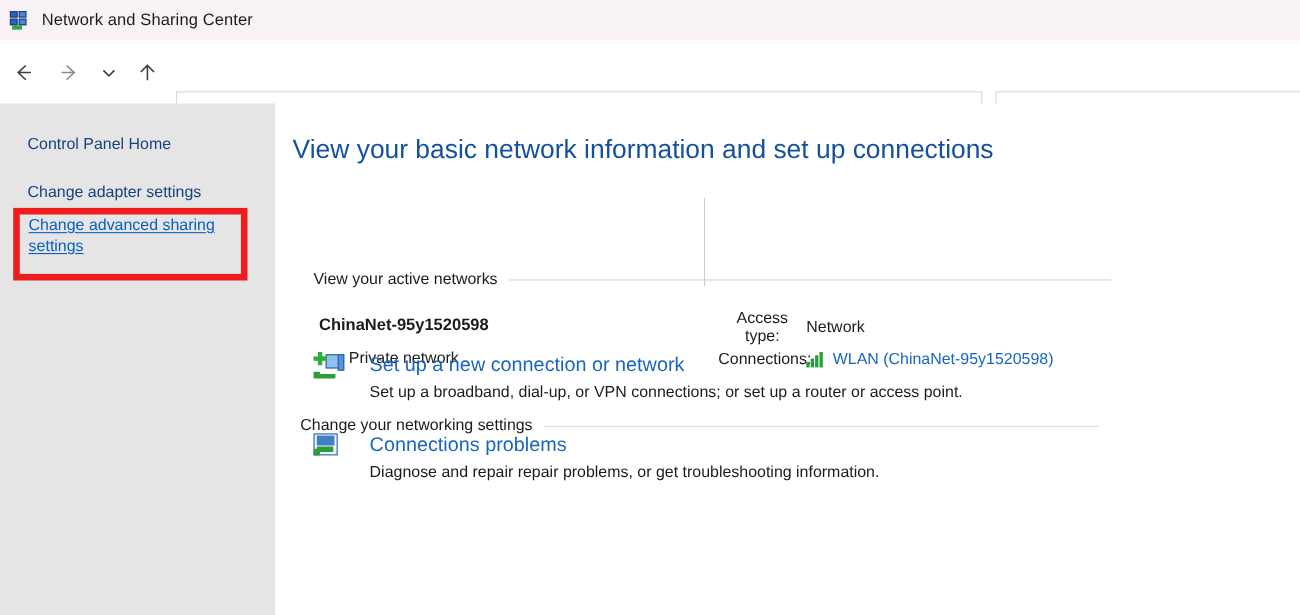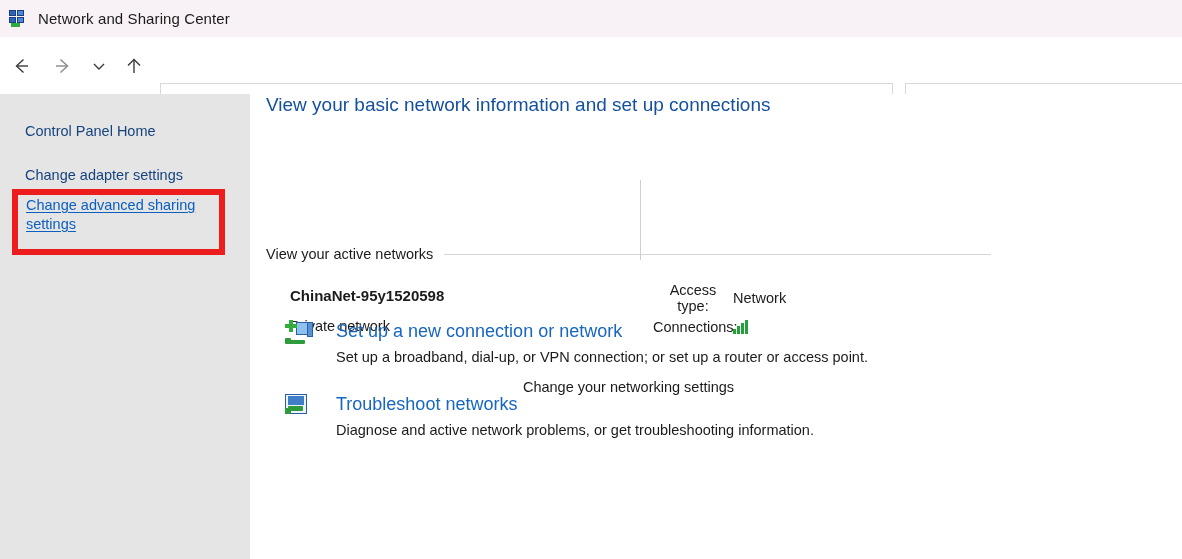--- a/index.html
+++ b/index.html
@@ -68,32 +68,32 @@
   
   .annot {
     position:absolute; left:12px; top:189px; width:213px; height:66px;
     border:6px solid #ee1d1d; background:transparent; z-index:5;
   }
 
   
   .content { position:absolute; left:250px; top:94px; width:932px; height:465px; background:#ffffff; }
 
   .h1 {
-    position:absolute; left:16px; top:0;
-    font-size:19px; color:#14509e; white-space:nowrap;
-  }
-
-  .sect { position:absolute; display:flex; align-items:center; width:725px; }
+    position:absolute; left:16px; top:29px;
+    font-size:24px; color:#14509e; white-space:nowrap;
+  }
+
+  .sect { position:absolute; display:flex; align-items:center; width:725px;margin-left:19px; }
   .sect .lbl { font-size:14.5px; color:#1b1b1b; white-space:nowrap; }
   .sect .rule { flex:1 1 auto; height:1px; background:#d6d6d6; margin-left:11px; }
   .sect.active { left:16px; top:152px; }
-  .sect.changing { left:16px; top:285px;flex-direction:column; }
-
-  
-  .netblock { position:absolute; left:40px; top:193px; }
+  .sect.changing { left:4px; top:285px; }
+
+  
+  .netblock { position:absolute; left:40px; top:193px;text-align:center; }
   .netname { font-size:15px; font-weight:bold; color:#1b1b1b; white-space:nowrap; }
   .nettype { font-size:14.5px; color:#1b1b1b; margin-top:14px; }
 
   .vdiv { position:absolute; left:390px; top:86px; width:1px; height:80px; background:#cfcfcf; }
 
   .details { position:absolute; left:403px; top:193px; }
   .drow { display:flex; align-items:center; height:22px; }
   .drow + .drow { margin-top:7px; }
   .dlabel { font-size:14.5px; color:#1b1b1b; width:80px; flex:0 0 80px;text-align:center; }
   .dval { font-size:14.5px; color:#1b1b1b; }
@@ -220,46 +220,47 @@
         <span class="dval">Network</span>
       </div>
       <div class="drow">
         <span class="dlabel">Connections:</span>
         <span class="wifi">
           <i style="left:0;height:5px;"></i>
           <i style="left:4px;height:8px;"></i>
           <i style="left:8px;height:11px;"></i>
           <i style="left:12px;height:14px;"></i>
         </span>
+        <span class="dval link">WLAN (ChinaNet-95y1520598)</span>
       </div>
     </div>
 
     <div class="sect changing">
       <span class="lbl">Change your networking settings</span>
       <span class="rule"></span>
     </div>
 
     <div class="task setup">
       <span class="ico32">
         <i class="monitor m-screen" style="left:13px;top:3px;width:16px;height:13px;"></i>
         <i class="monitor m-side" style="left:24px;top:3px;width:6px;height:15px;"></i>
         <i class="plus" style="left:2px;top:5px;width:12px;height:4px;"></i>
         <i class="plus" style="left:6px;top:1px;width:4px;height:12px;"></i>
         <i class="cable" style="left:6px;top:21px;width:16px;height:4px;"></i>
         <i class="cable" style="left:2px;top:19px;width:6px;height:6px;"></i>
       </span>
       <span class="tlink">Set up a new connection or network</span>
-      <span class="tdesc">Set up a broadband, dial-up, or VPN connection; or set up a router or access point.</span>
+      <span class="tdesc">Set up a broadband, dial-up, or VPN connections; or set up a router or access point.</span>
     </div>
 
     <div class="task trouble">
       <span class="ico32">
         <i class="monitor" style="left:2px;top:2px;width:22px;height:20px;background:#eef3f8;"></i>
         <i class="monitor m-screen" style="left:5px;top:4px;width:16px;height:9px;border:none;background:#3f7fc8;"></i>
         <i class="cable" style="left:5px;top:14px;width:15px;height:5px;"></i>
         <i class="cable" style="left:2px;top:16px;width:6px;height:6px;"></i>
       </span>
-      <span class="tlink">Troubleshoot networks</span>
-      <span class="tdesc">Diagnose and active network problems, or get troubleshooting information.</span>
+      <span class="tlink">Connections problems</span>
+      <span class="tdesc">Diagnose and repair repair problems, or get troubleshooting information.</span>
     </div>
 
   </div>
 </div>
 
 </body></html>

